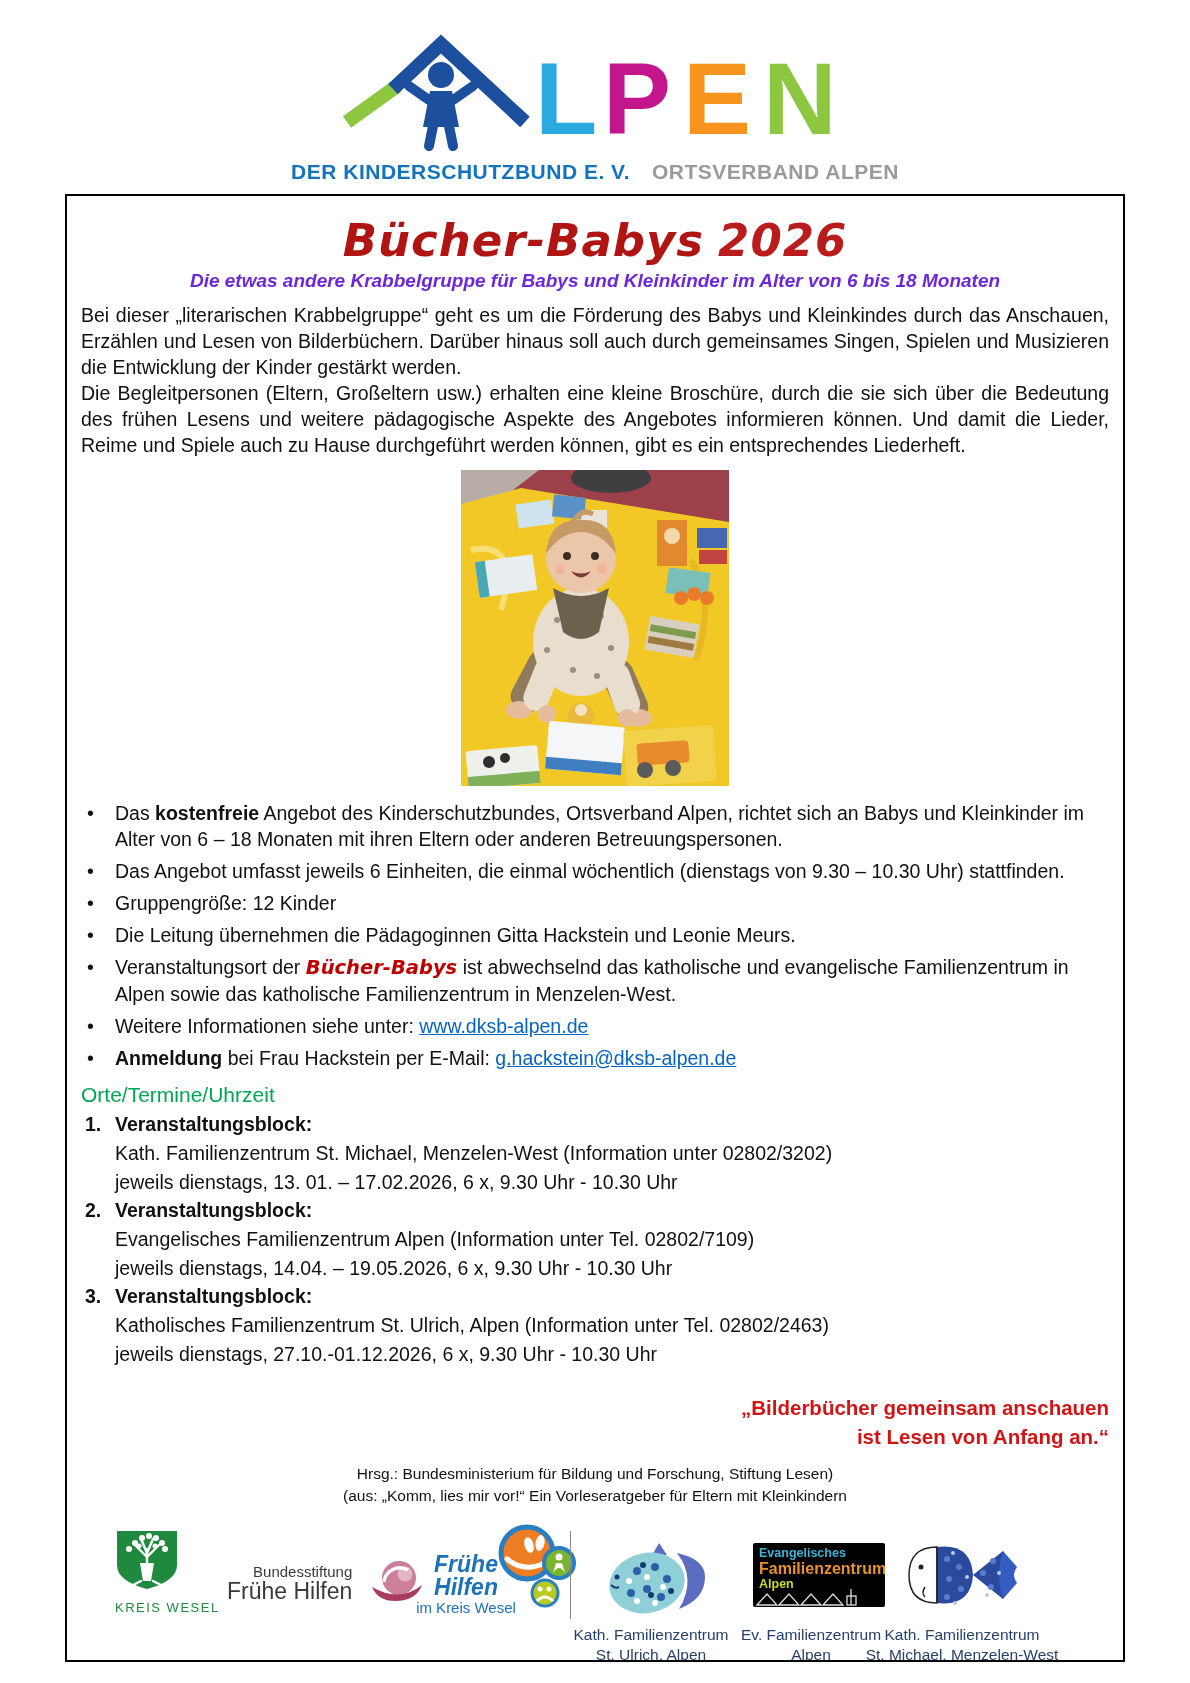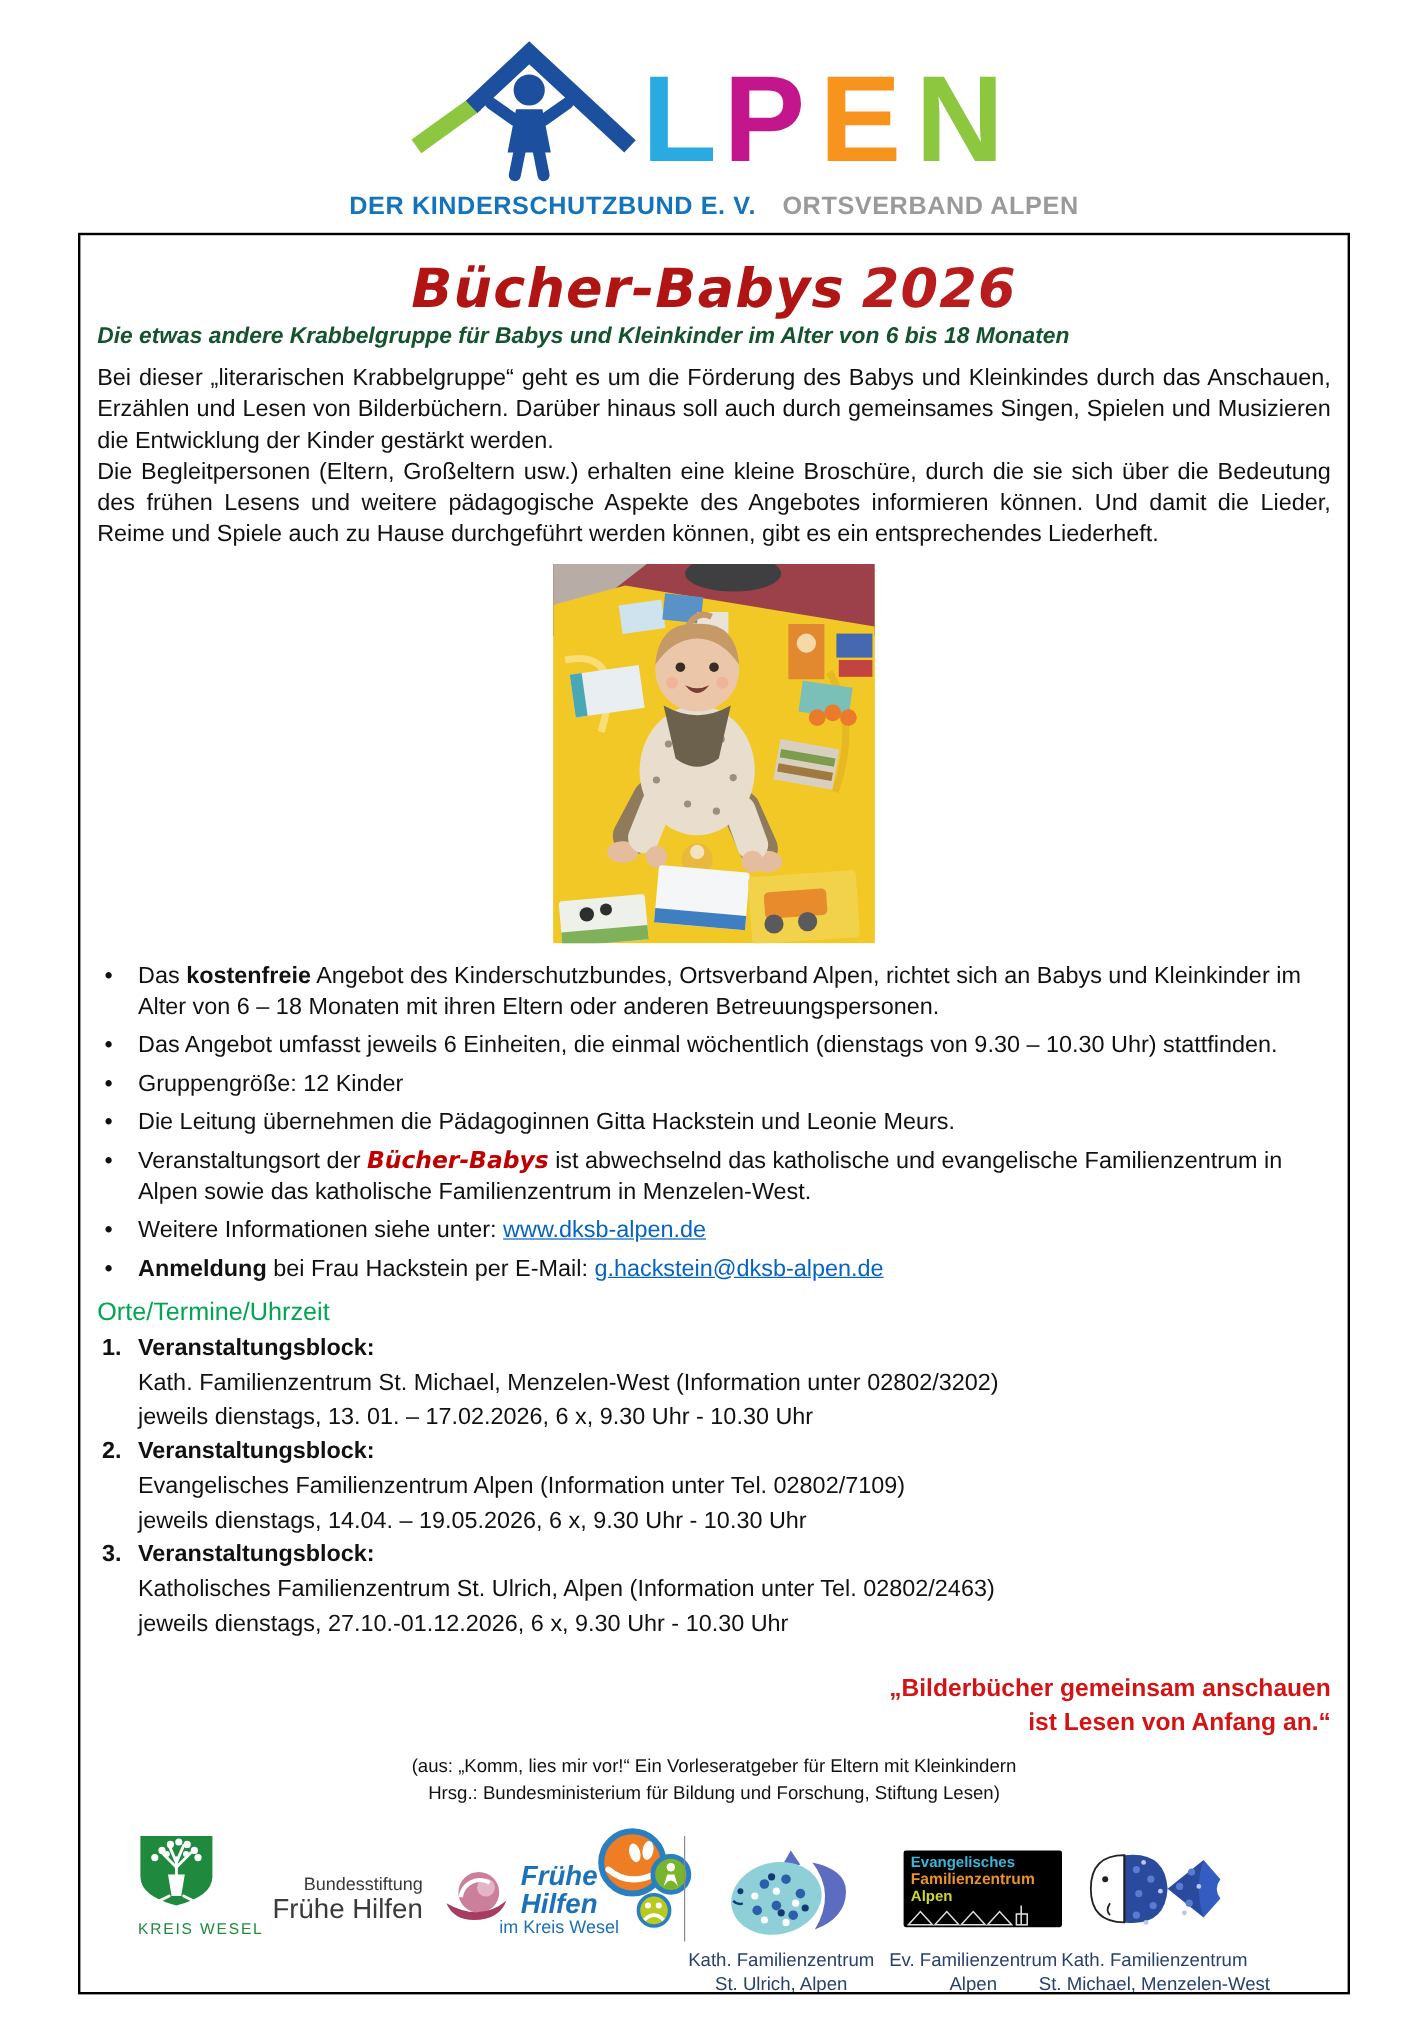--- a/index.html
+++ b/index.html
@@ -15,21 +15,21 @@
 
   
   .box{width:1060px;height:1468px;margin:10px auto 0;border:2px solid #000;
        padding:8px 14px 0;box-sizing:border-box;overflow:hidden;}
 
   .title{text-align:center;margin:12px 0 4px;font-family:"DejaVu Sans",sans-serif;
          font-style:italic;font-weight:bold;font-size:45px;letter-spacing:1px;line-height:1.1;}
   .title-main{color:#b01513;}
   .title-year{color:#b91c1c;margin-left:14px;}
 
-  .subtitle{color:#14532d;font-style:italic;font-size:19px;
+  .subtitle{text-align:center;color:#6d28d9;font-style:italic;font-size:19px;
             margin:2px 0 10px;font-weight:bold;}
 
   .intro p{font-size:19.5px;line-height:26px;text-align:justify;margin:0;}
 
   .photo-wrap{width:268px;height:316px;margin:12px auto 8px;}
   .photo-wrap svg{display:block;}
 
   ul.bullets{list-style:none;margin:14px 0 0;padding:0;font-size:19.5px;line-height:26px;}
   ul.bullets li{display:flex;margin-bottom:6px;}
   ul.bullets li::before{content:"•";width:34px;flex:0 0 34px;padding-left:6px;box-sizing:border-box;}
@@ -60,21 +60,21 @@
   .cell-fh{left:326px;top:6px;width:170px;height:100px;}
   .fh-text{position:absolute;left:0;bottom:6px;color:#1d71b8;text-align:center;width:118px;}
   .fh-l1{font-size:23px;font-weight:bold;font-style:italic;line-height:1;}
   .fh-l2{font-size:15px;line-height:1.2;}
   .fh-circles{position:absolute;right:0;top:0;}
   .vdivider{position:absolute;left:489px;top:14px;width:1px;height:88px;background:#8c8c8c;}
   .cell-fish1{left:522px;top:20px;}
   .cell-ev{left:672px;top:26px;width:132px;height:64px;background:#000;border-radius:2px;
            padding:4px 6px;box-sizing:border-box;position:absolute;overflow:hidden;}
   .ev-l1{color:#3bb6d8;font-size:12.5px;font-weight:bold;line-height:1.1;}
-  .ev-l2{color:#e8912d;font-size:13px;font-weight:bold;line-height:1.1;}
+  .ev-l2{color:#e8912d;font-size:16px;font-weight:bold;line-height:1.1;}
   .ev-l3{color:#cfd62a;font-size:12.5px;font-weight:bold;line-height:1.1;}
   .ev-houses{position:absolute;left:2px;bottom:1px;}
   .cell-fish2{left:810px;top:26px;}
   .cap{position:absolute;top:108px;transform:translateX(-50%);text-align:center;
        color:#27416b;font-size:15.5px;line-height:20px;white-space:nowrap;}
   .cap1{left:570px;} .cap2{left:730px;text-align:center;} .cap3{left:881px;}
 </style>
 </head>
 <body>
 
@@ -256,22 +256,22 @@
         <div class="block-line">Katholisches Familienzentrum St. Ulrich, Alpen (Information unter Tel. 02802/2463)</div>
         <div class="block-line">jeweils dienstags, 27.10.-01.12.2026, 6 x, 9.30 Uhr - 10.30 Uhr</div>
       </div>
     </div>
 
     <div class="quote">
       <div>„Bilderbücher gemeinsam anschauen</div>
       <div>ist Lesen von Anfang an.“</div>
     </div>
     <div class="source">
+      <div>Hrsg.: Bundesministerium für Bildung und Forschung, Stiftung Lesen)</div>
       <div>(aus: „Komm, lies mir vor!“ Ein Vorleseratgeber für Eltern mit Kleinkindern</div>
-      <div>Hrsg.: Bundesministerium für Bildung und Forschung, Stiftung Lesen)</div>
     </div>
 
     <div class="footer">
 
       <div class="fcell cell-kreis">
         <svg width="64" height="62" viewBox="0 0 64 62">
           <path d="M2,2 h60 v34 q0,16 -30,24 q-30,-8 -30,-24 Z" fill="#1f8a3e"></path>
           <path d="M28,52 h8 l3,-18 h-14 Z" fill="#fff"></path>
           <g stroke="#fff" stroke-width="2.4" stroke-linecap="round">
             <line x1="32" y1="34" x2="32" y2="20"></line>

